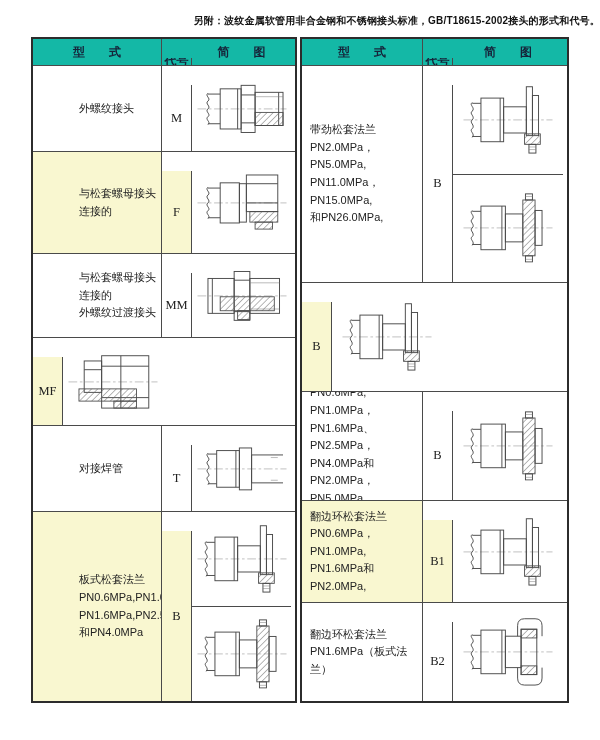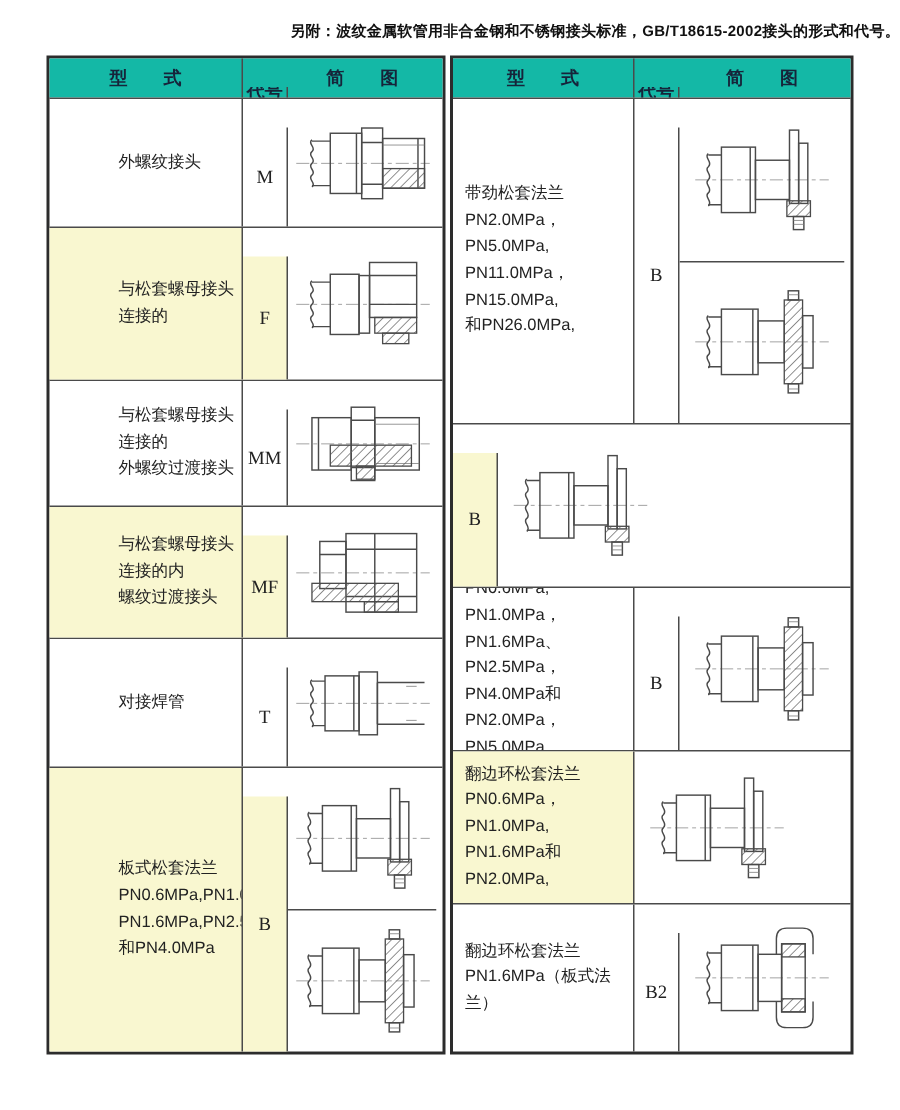--- a/index.html
+++ b/index.html
@@ -219,24 +219,20 @@
           </div>
         <div class="cell c-code">MM</div>
         <div class="cell c-dia">
           <svg class="dia" viewBox="0 0 110 80">
               <use href="#sym-mm"></use>
             </svg>
         </div>
       </div>
 
       <div class="row lr4 hl">
-        <div class="cell c-type">
-            <div class="type-text">与松套螺母接头连接的内
-螺纹过渡接头</div>
-          </div>
         <div class="cell c-code">MF</div>
         <div class="cell c-dia">
           <svg class="dia" viewBox="0 0 110 80">
               <use href="#sym-mf"></use>
             </svg>
         </div>
       </div>
 
       <div class="row lr5">
         <div class="cell c-type">
@@ -327,20 +323,21 @@
             </svg>
         </div>
       </div>
 
       <div class="row rr4 hl">
         <div class="cell c-type">
             <div class="type-text">翻边环松套法兰
 PN0.6MPa，PN1.0MPa,
 PN1.6MPa和PN2.0MPa,</div>
           </div>
+        <div class="cell c-code">B1</div>
         <div class="cell c-dia">
           <svg class="dia" viewBox="0 0 110 80">
               <use href="#sym-flange-plate"></use>
             </svg>
         </div>
       </div>
 
       <div class="row rr5">
         <div class="cell c-type">
             <div class="type-text">翻边环松套法兰

